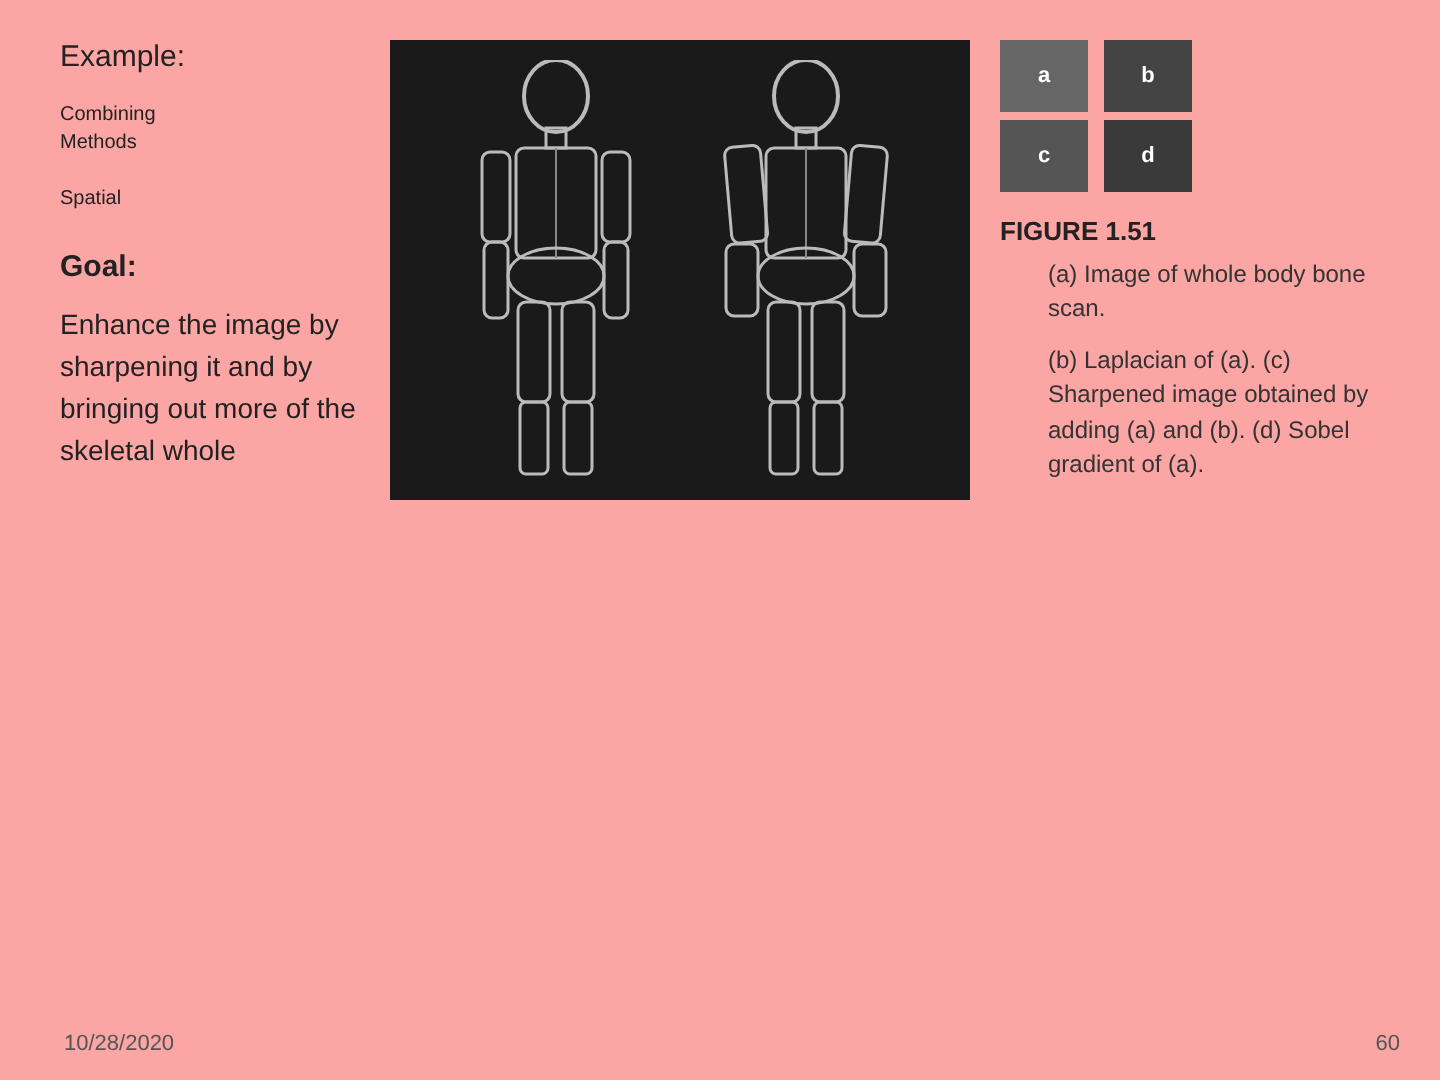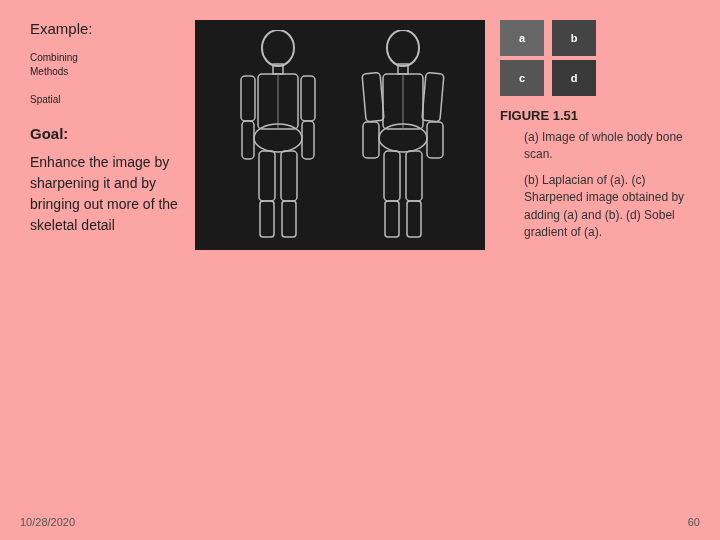--- a/index.html
+++ b/index.html
@@ -117,21 +117,21 @@
     .figure-caption {
       font-size: 12px;
       color: #333;
       line-height: 1.45;
       margin-left: 24px;
     }
 
     .footer {
       position: absolute;
       bottom: 12px;
-      left: 20px;
+      left: 32px;
       right: 20px;
       display: flex;
       justify-content: space-between;
       align-items: center;
     }
 
     .footer-date {
       font-size: 11px;
       color: #555;
     }
@@ -148,21 +148,21 @@
 
   <div class="left-panel">
     <div class="example-label">Example:</div>
     <div class="title-block">
       <span>Combining</span><br>
       <span>Methods</span><br>
       <br>
       <span>Spatial</span>
     </div>
     <div class="goal-label">Goal:</div>
-    <div class="description-text">Enhance the image by sharpening it and by bringing out more of the skeletal detail</div>
+    <div class="description-text">Enhance the image by sharpening it and by bringing out more of the skeletal whole</div>
   </div>
 
   <div class="center-image">
     <div class="skeleton-svg-container">
 
       <svg width="110" height="210" viewBox="0 0 110 210">
 
         <ellipse cx="55" cy="18" rx="16" ry="18" fill="none" stroke="#bbb" stroke-width="2"></ellipse>
 
         <rect x="50" y="34" width="10" height="10" fill="none" stroke="#bbb" stroke-width="1.5"></rect>

